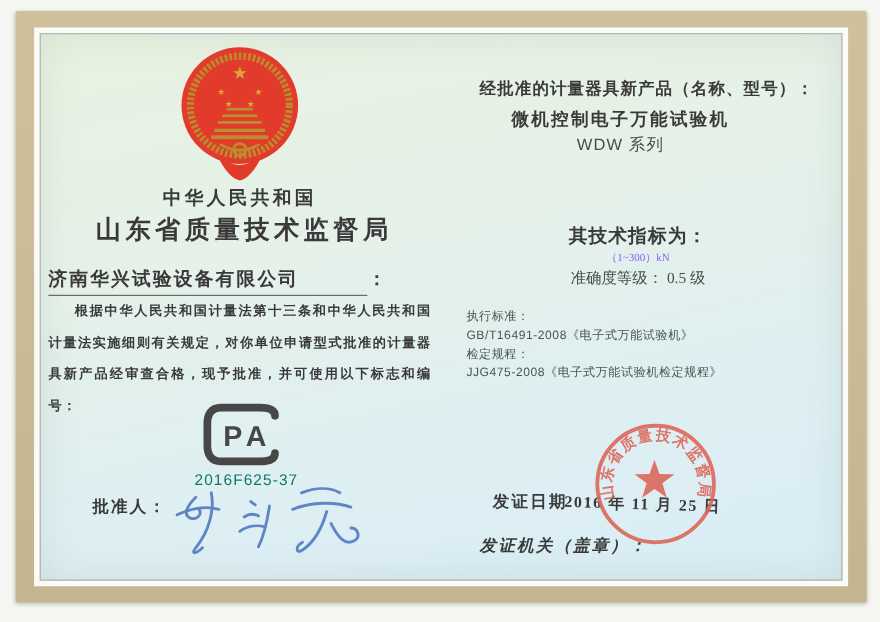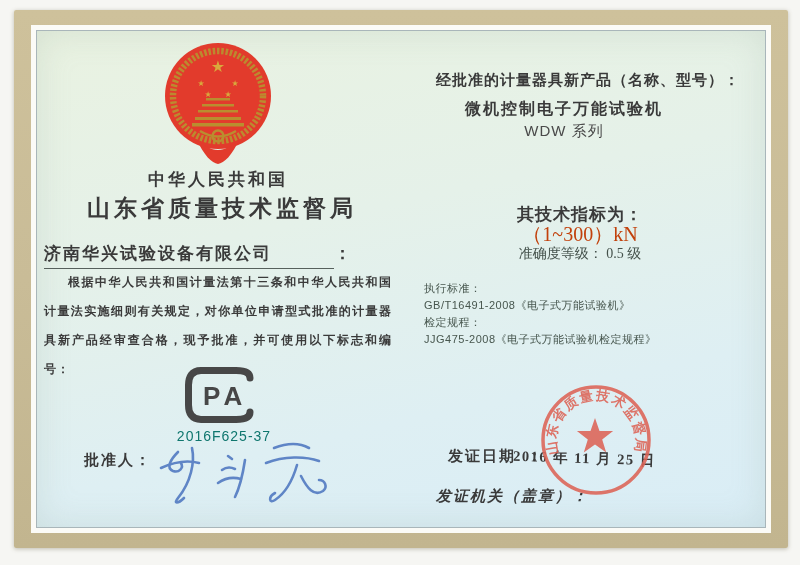--- a/index.html
+++ b/index.html
@@ -37,21 +37,21 @@
     line-height:29px;text-align:justify;text-indent:2em;
   }
   .cpa-number{left:160px;top:428px;width:128px;font-size:14px;letter-spacing:1px;color:#0f766e;font-family:"Liberation Sans","DejaVu Sans",sans-serif;}
   .approver-label{left:84px;top:451px;font-size:15px;font-weight:700;letter-spacing:2px;}
   
   .product-label{left:436px;top:71px;font-size:15px;font-weight:700;letter-spacing:1px;}
   .product-name{left:436px;top:99px;width:256px;font-size:16px;font-weight:600;letter-spacing:2px;}
   .product-series{left:436px;top:122px;width:256px;font-size:15px;letter-spacing:1px;font-family:"Liberation Sans","DejaVu Sans",sans-serif;color:#4a4a4a;}
   .spec-block{left:466px;top:184px;width:228px;}
   .spec-label{font-size:17px;font-weight:700;letter-spacing:1px;line-height:21px;margin-top:20px;}
-  .spec-range{font-size:20px;line-height:19px;color:#c2410c;}
+  .spec-range{font-size:10px;line-height:19px;color:#8b5cf6;}
   .spec-accuracy{font-size:14px;line-height:19px;color:#44514b;}
   .standards{left:424px;top:280px;width:330px;font-size:11px;line-height:17px;color:#47564e;letter-spacing:.5px;font-family:"Liberation Sans","DejaVu Sans",sans-serif;}
   .date-label{left:448px;top:447px;font-size:15px;font-weight:700;letter-spacing:2px;z-index:2;font-family:Liberation Mono, monospace;}
   .date-value{left:513px;top:449px;font-size:14.5px;font-weight:600;letter-spacing:1.5px;transform:rotate(1.8deg);z-index:2;}
   .issuer-label{left:436px;top:487px;font-size:15px;font-weight:700;letter-spacing:2px;z-index:2;font-style:italic;}
   .seal{left:536px;top:380px;z-index:5;opacity:.88;}
   .signature{left:148px;top:438px;z-index:3;}
   .emblem{left:162px;top:36px;}
   .cpa-logo{left:184px;top:366px;}
 </style>

